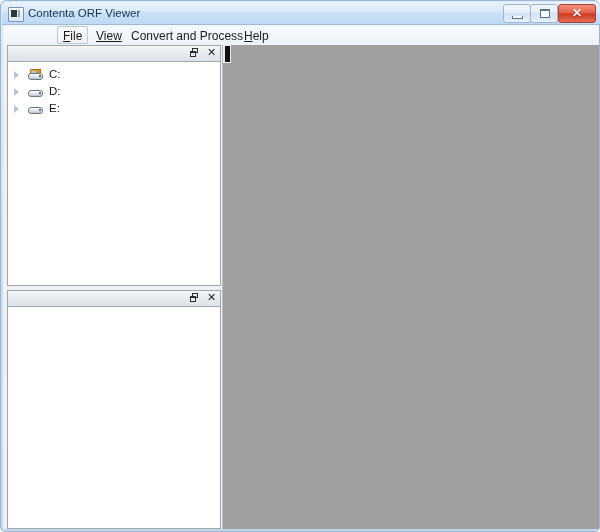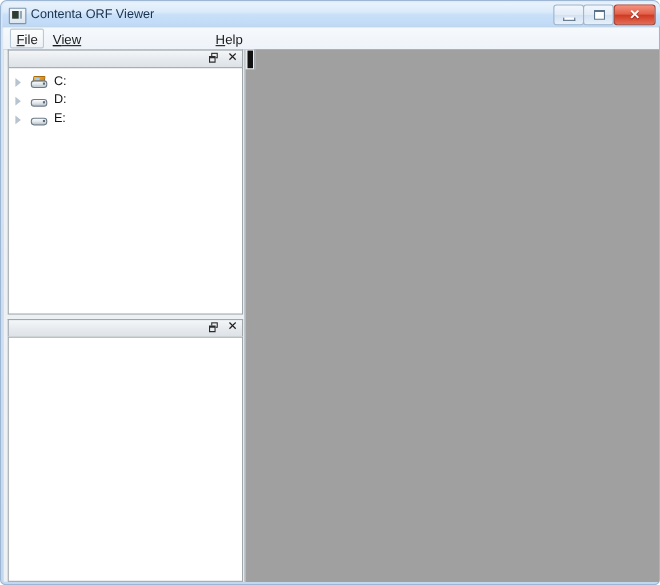--- a/index.html
+++ b/index.html
@@ -129,20 +129,21 @@
     position: absolute;
     top: 1px;
     height: 18px;
     line-height: 18px;
     font-size: 12px;
     color: #1b1b1b;
     padding: 0 5px;
     box-sizing: border-box;
     white-space: nowrap;
     border: 1px solid transparent;
+    margin-left: 48px;
   }
   .menu-item.active {
     background: linear-gradient(to bottom, #fdfdfd, #eef2f6);
     border: 1px solid #b9c9d8;
     border-radius: 2px;
   }
   .menu-item u { text-decoration: underline; }
 
   
   #client {
@@ -334,20 +335,23 @@
       <span class="glyph">✕</span>
     </div>
   </div>
 
   <div id="menubar">
     <div class="menu-item active" style="left:6px;">
       <u>F</u><span>ile</span>
     </div>
     <div class="menu-item" style="left:39px;text-decoration:underline;">
       <u>V</u><span>iew</span>
+    </div>
+    <div class="menu-item" style="left:74px;">
+      <span>Convert and Process</span>
     </div>
     <div class="menu-item" style="left:187px;">
       <u>H</u><span>elp</span>
     </div>
   </div>
 
   <div id="client">
 
     <div style="position:absolute;left:220px;top:0;right:0;bottom:0;background:#a0a0a0;"></div>
 

